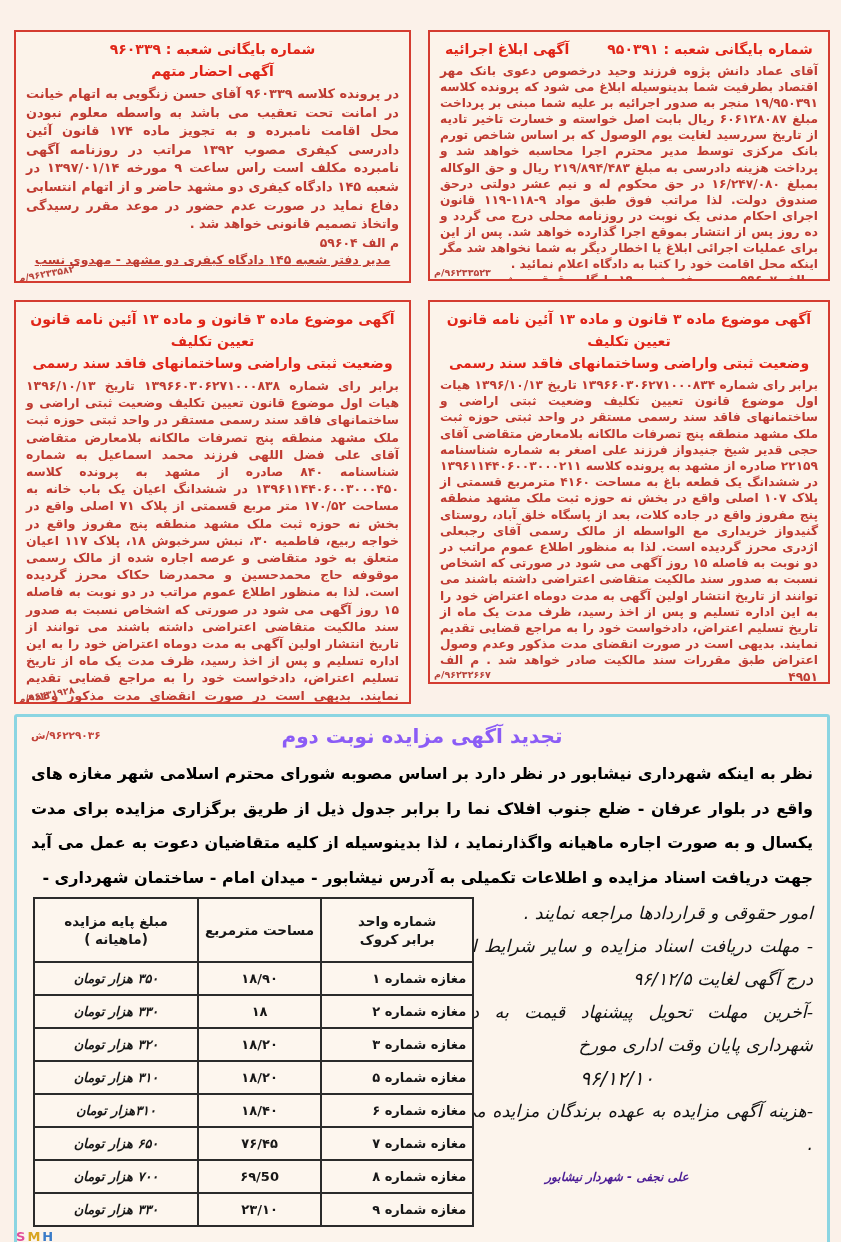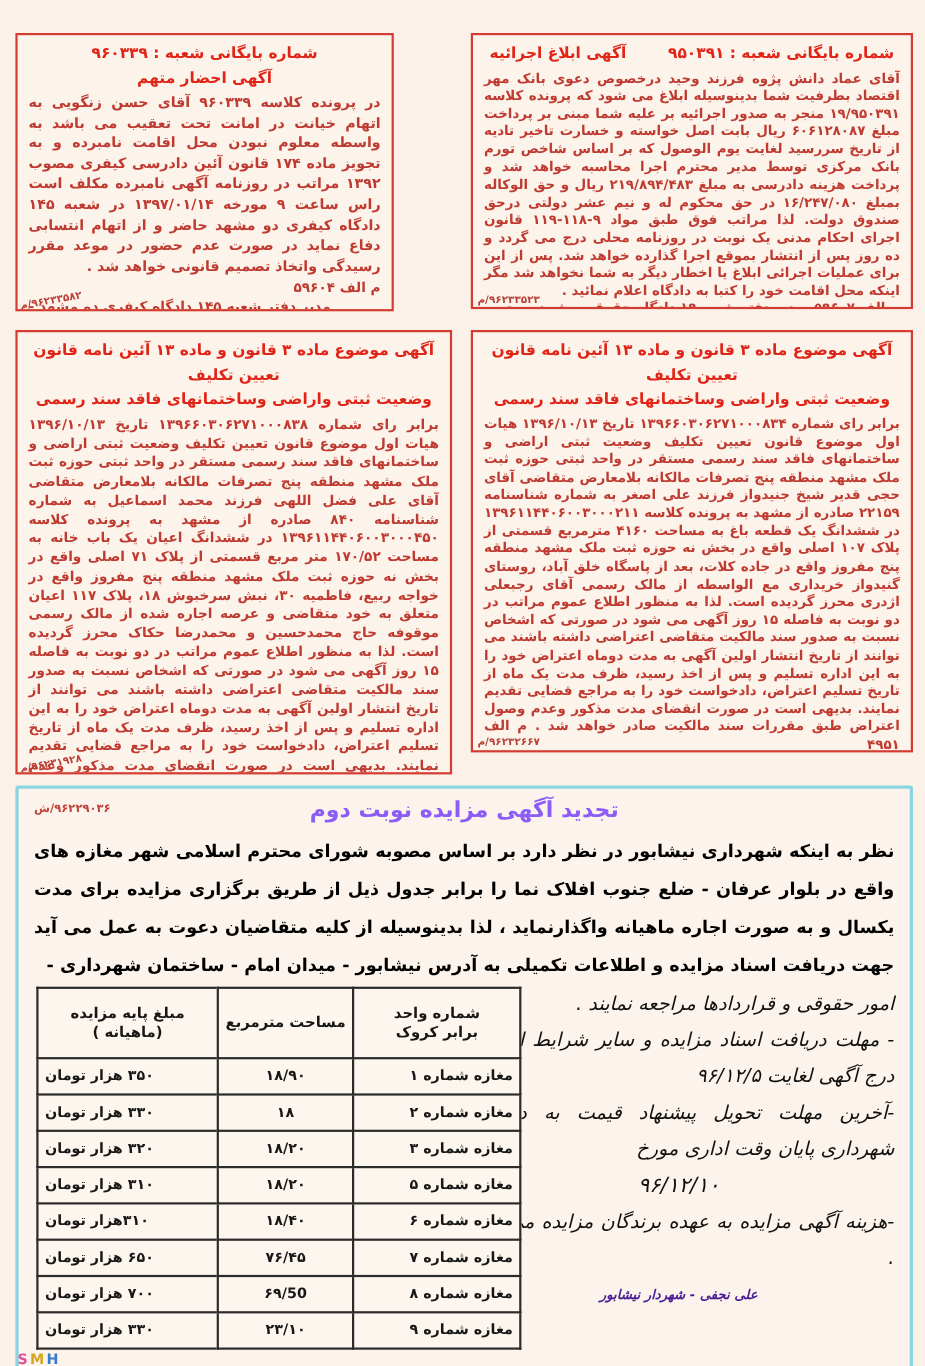--- a/index.html
+++ b/index.html
@@ -98,38 +98,38 @@
     border:2px solid #2b2b2b;
     font-weight:bold;
     color:#171717;
     padding:2px 6px;
     white-space:nowrap;
   }
   .auction-table th{font-size:13.5px;line-height:18px;height:58px;text-align:center;}
   .auction-table td{font-size:13px;height:27px;}
   .auction-table td.unit{text-align:right;width:138px;}
   .auction-table td.area{text-align:center;width:100px;}
-  .auction-table td.price{text-align:left;width:150px;}
+  .auction-table td.price{text-align:center;width:150px;font-style:italic;}
   .watermark{
     position:absolute;left:16px;top:1229px;
     font-size:13px;font-weight:bold;letter-spacing:2px;
   }
   .wm0{color:#e14e9a;} .wm1{color:#d8a521;} .wm2{color:#3a7bc8;}
 </style>
 </head>
 <body>
 
 <div class="page">
 
-  <div class="notice" style="left:14px;top:30px;width:344px;height:253px;">
+  <div class="notice" style="left:14px;top:30px;width:397px;height:253px;">
     <div class="notice-header">شماره بایگانی شعبه : ۹۶۰۳۳۹</div>
     <div class="notice-header">آگهی احضار متهم</div>
     <div class="notice-body" style="font-size:12.9px;line-height:18.6px;">در پرونده کلاسه ۹۶۰۳۳۹ آقای حسن زنگویی به اتهام خیانت در امانت تحت تعقیب می باشد به واسطه معلوم نبودن محل اقامت نامبرده و به تجویز ماده ۱۷۴ قانون آئین دادرسی کیفری مصوب ۱۳۹۲ مراتب در روزنامه آگهی نامبرده مکلف است راس ساعت ۹ مورخه ۱۳۹۷/۰۱/۱۴ در شعبه ۱۴۵ دادگاه کیفری دو مشهد حاضر و از اتهام انتسابی دفاع نماید در صورت عدم حضور در موعد مقرر رسیدگی واتخاذ تصمیم قانونی خواهد شد .</div>
     <div class="notice-line">م الف ۵۹۶۰۴</div>
-    <div class="notice-line" style="text-align:left;">مدیر دفتر شعبه ۱۴۵ دادگاه کیفری دو مشهد - مهدوی نسب</div>
+    <div class="notice-line" style="text-align:center;text-decoration:underline;">مدیر دفتر شعبه ۱۴۵ دادگاه کیفری دو مشهد - مهدوی نسب</div>
     <div class="tracking rot" style="left:2px;bottom:2px;">۹۶۲۳۳۵۸۲/م</div>
   </div>
 
   <div class="notice" style="left:428px;top:30px;width:402px;height:251px;">
     <div class="notice-header hdr-inline">
       <span>شماره بایگانی شعبه : ۹۵۰۳۹۱</span>
       <span>آگهی ابلاغ اجرائیه</span>
     </div>
     <div class="notice-body" style="font-size:12.2px;line-height:16.1px;">آقای عماد دانش پژوه فرزند وحید درخصوص دعوی بانک مهر اقتصاد بطرفیت شما بدینوسیله ابلاغ می شود که پرونده کلاسه ۱۹/۹۵۰۳۹۱ منجر به صدور اجرائیه بر علیه شما مبنی بر پرداخت مبلغ ۶۰۶۱۲۸۰۸۷ ریال بابت اصل خواسته و خسارت تاخیر تادیه از تاریخ سررسید لغایت یوم الوصول که بر اساس شاخص تورم بانک مرکزی توسط مدیر محترم اجرا محاسبه خواهد شد و پرداخت هزینه دادرسی به مبلغ ۲۱۹/۸۹۴/۴۸۳ ریال و حق الوکاله بمبلغ ۱۶/۲۴۷/۰۸۰ در حق محکوم له و نیم عشر دولتی درحق صندوق دولت. لذا مراتب فوق طبق مواد ۹-۱۱۸-۱۱۹ قانون اجرای احکام مدنی یک نوبت در روزنامه محلی درج می گردد و ده روز پس از انتشار بموقع اجرا گذارده خواهد شد. پس از این برای عملیات اجرائی ابلاغ یا اخطار دیگر به شما نخواهد شد مگر اینکه محل اقامت خود را کتبا به دادگاه اعلام نمائید .</div>
     <div class="notice-line" style="font-size:12.2px;">م الف ۵۹۶۰۷- مدیر دفتر شعبه ۱۹ دادگاه حقوقی مشهد - رجب زاده</div>

